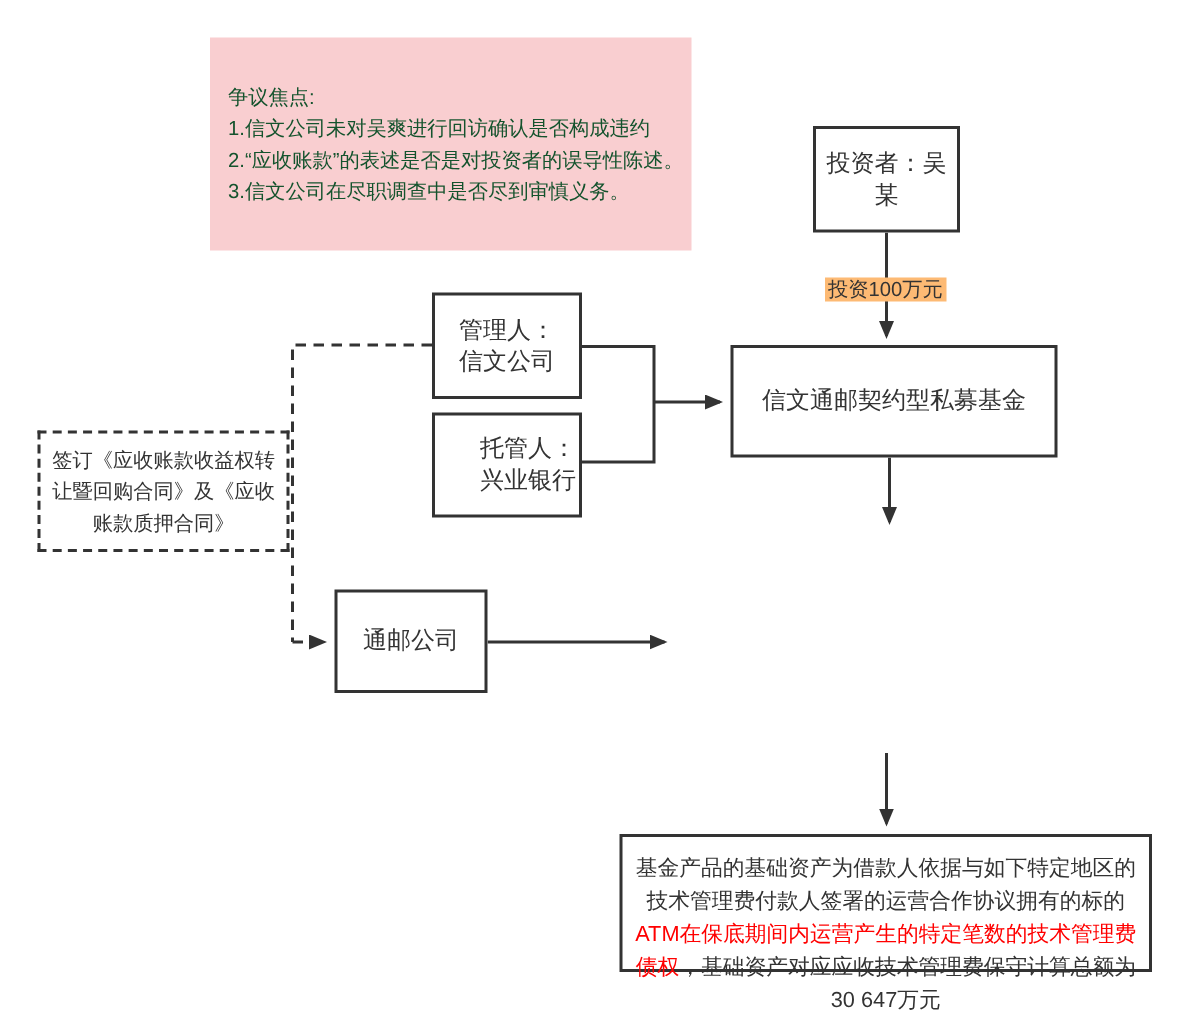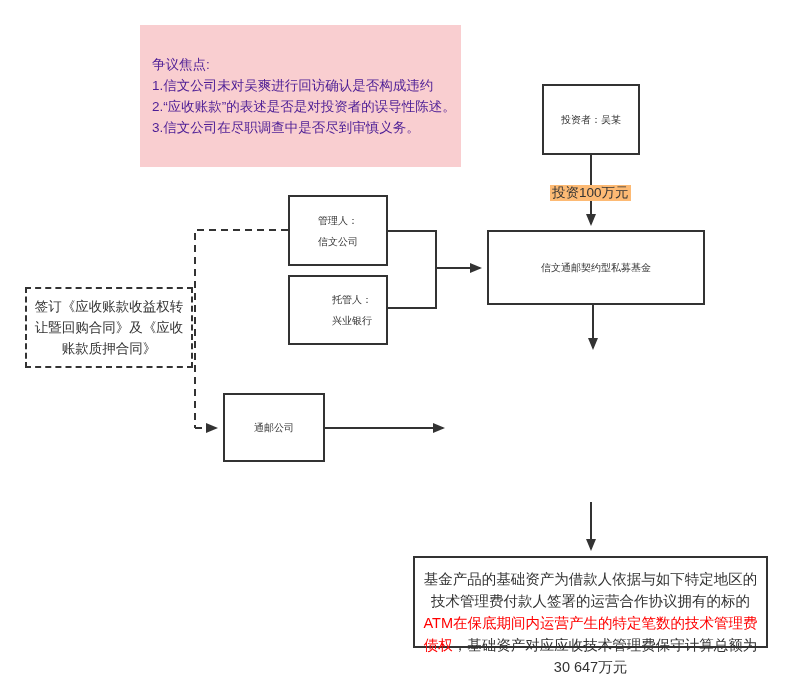--- a/index.html
+++ b/index.html
@@ -1,23 +1,23 @@
 <!DOCTYPE html>
 <html><head>
 <meta charset="utf-8">
 <style>
   html,body{margin:0;padding:0;background:#fff;}
   body{font-family:"Liberation Sans","DejaVu Sans",sans-serif;}
   #canvas{position:relative;width:794px;height:676px;background:#ffffff;overflow:hidden;}
   #connectors{position:absolute;left:0;top:0;}
   .box{position:absolute;box-sizing:border-box;background:#ffffff;border:2px solid #333333;
        display:flex;flex-direction:column;align-items:center;justify-content:center;
-       text-align:center;font-size:10px;color:#333333;line-height:21px;}
+       text-align:center;font-size:16px;color:#333333;line-height:21px;}
   .noborder{border:none;}
-  .pink{background:#f9ced0;color:#4c1d95;align-items:flex-start;justify-content:center;
+  .pink{background:#f9ced0;color:#14532d;align-items:flex-start;justify-content:center;
         text-align:left;padding:10px 12px;font-size:13.5px;line-height:21px;}
   .pink .pline{white-space:nowrap;}
   .dashedbox{border:2px dashed #333333;font-size:13.5px;}
   .orange{background:#fc8b20;border:2px solid #2b2b2b;color:#ff0000;align-items:flex-start;
           justify-content:center;text-align:left;padding:6px 10px;font-size:12.5px;line-height:17.4px;}
   .orange .oline{white-space:nowrap;}
   .bottom{padding:10px 8px;line-height:22px;display:block;font-size:14.5px;
           text-align:center;}
   .red{color:#ff0000;}
   .arrowlabel{position:absolute;left:550px;top:185px;background:#fdba74;padding:0 2px;

